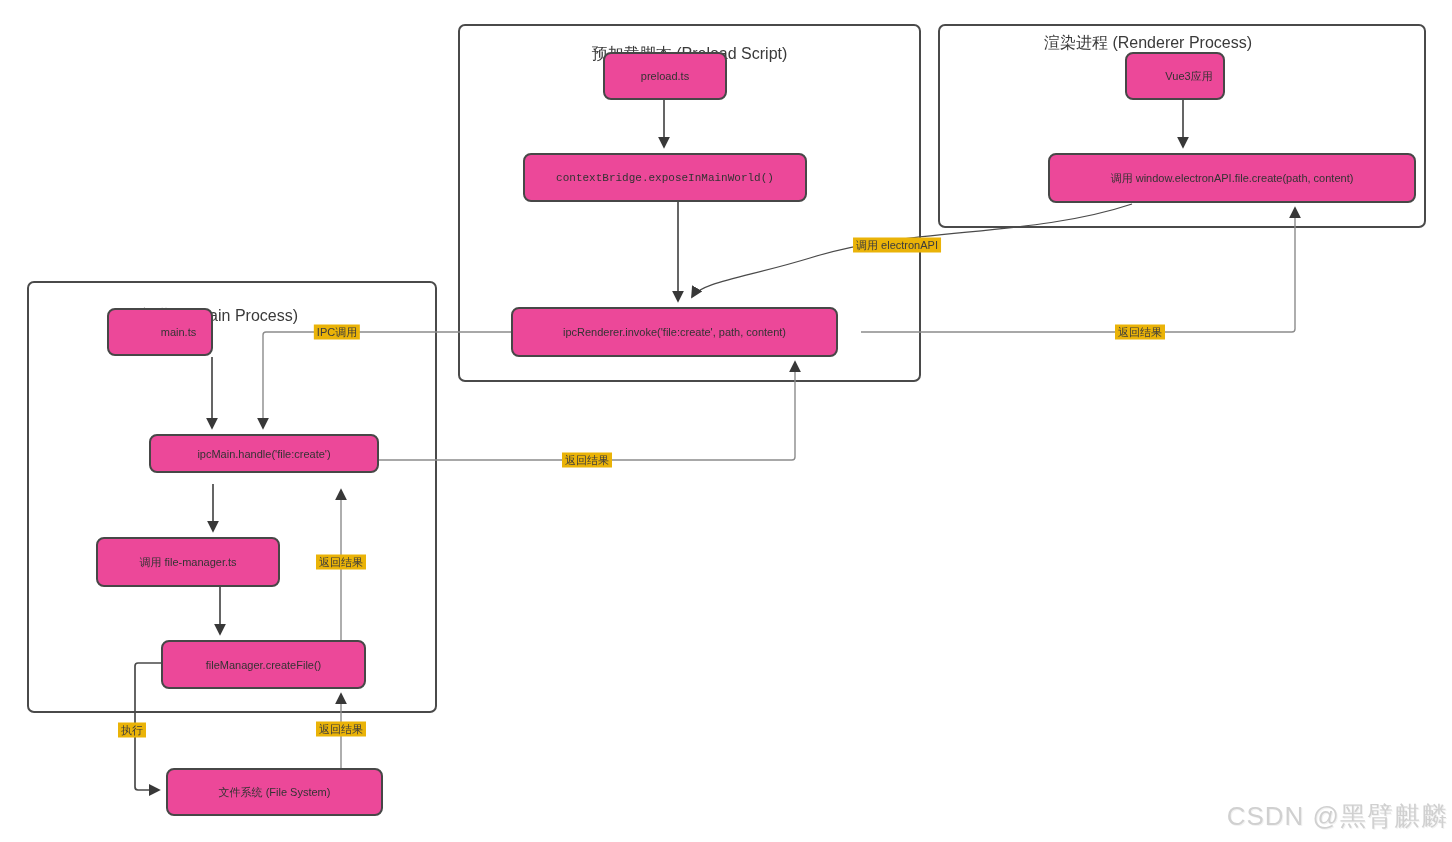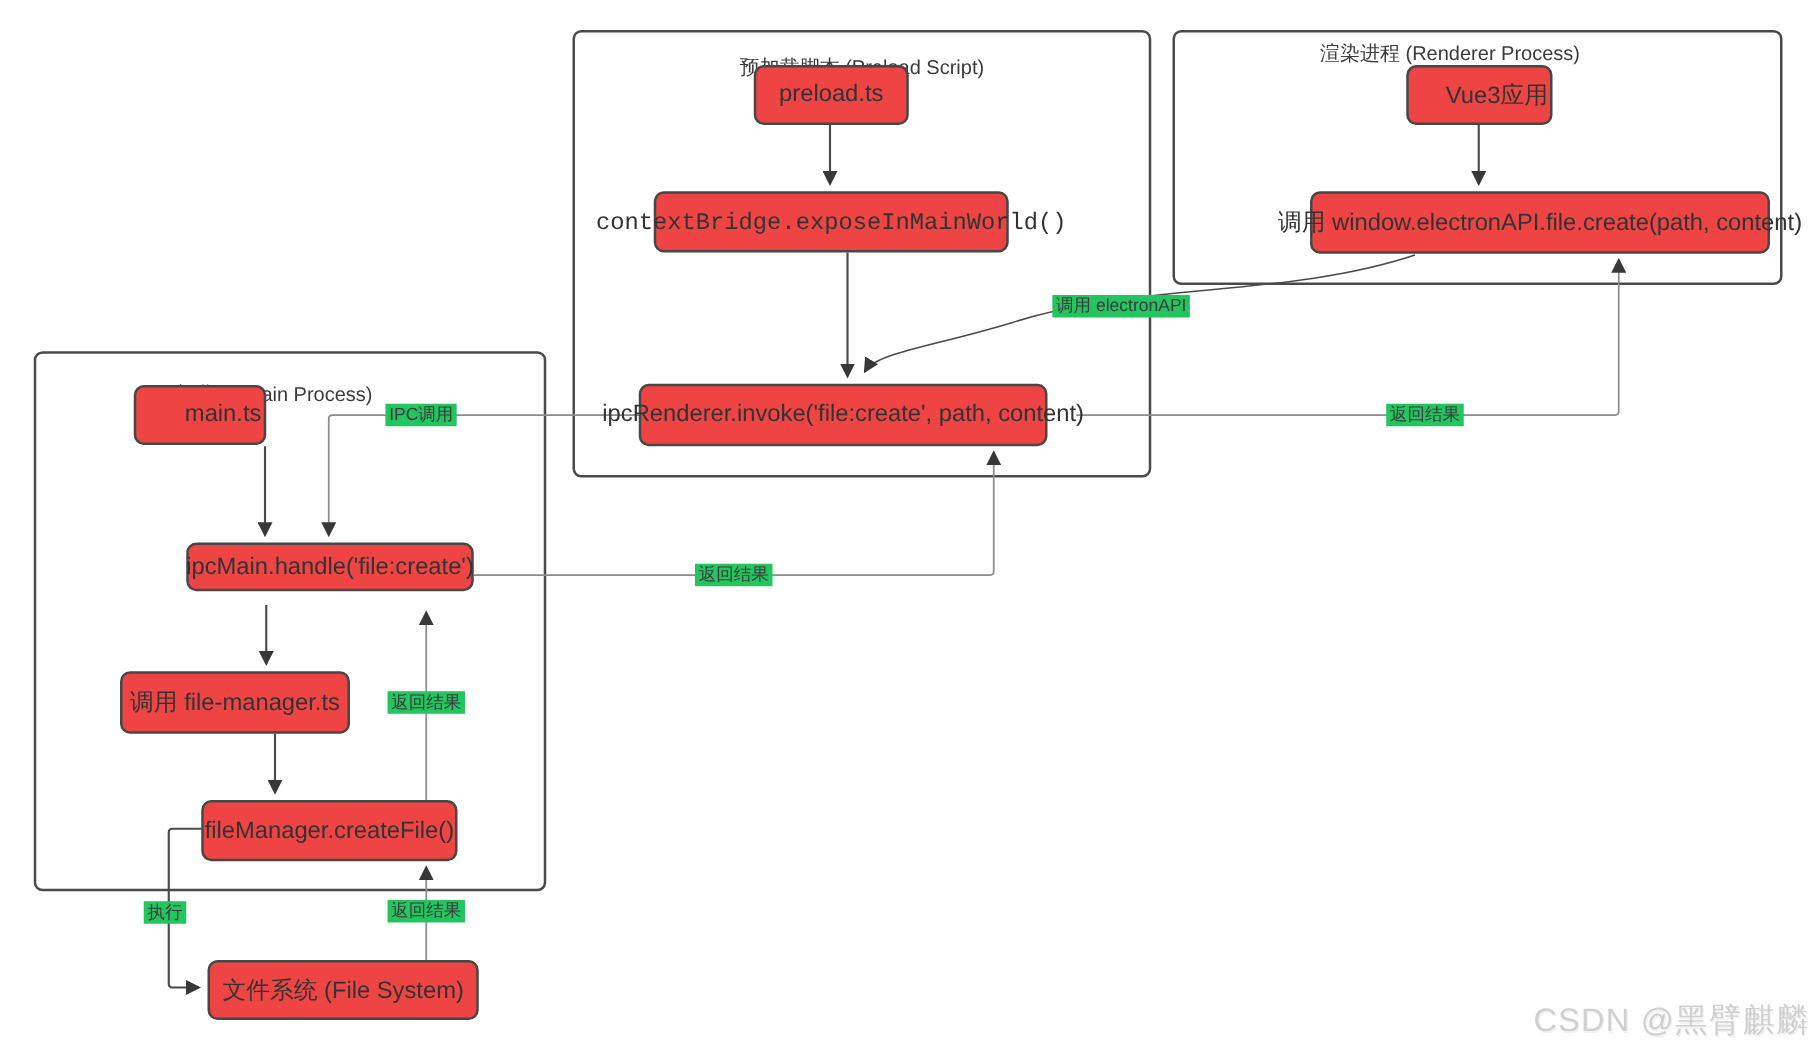--- a/index.html
+++ b/index.html
@@ -3,48 +3,48 @@
 <meta charset="utf-8">
 <style>
   * { margin: 0; padding: 0; box-sizing: border-box; }
   html, body { width: 1452px; height: 842px; background: #ffffff; overflow: hidden; }
   body { position: relative; font-family: "Liberation Sans", "DejaVu Sans", sans-serif; color: #333; }
 
   
   .container { position: absolute; border: 2px solid #4a4a4a; border-radius: 7px; background: transparent; z-index: 1; }
   .ctitle    { position: absolute; z-index: 2; font-size: 16px; color: #3a3a3a; text-align: center; white-space: nowrap; }
   #edges     { position: absolute; left: 0; top: 0; z-index: 3; }
-  .node      { position: absolute; z-index: 4; background: #ef4444; border: 2px solid #474747; border-radius: 8px;
-               display: flex; align-items: center; justify-content: center; font-size: 19px; color: #333;
+  .node      { position: absolute; z-index: 4; background: #ec4899; border: 2px solid #474747; border-radius: 8px;
+               display: flex; align-items: center; justify-content: center; font-size: 11px; color: #333;
                white-space: nowrap; }
-  .elabel    { position: absolute; z-index: 5; background: #22c55e; padding: 0 3px; font-size: 14px; color: #3c3c3c;
+  .elabel    { position: absolute; z-index: 5; background: #eab308; padding: 0 3px; font-size: 11px; color: #3c3c3c;
                transform: translate(-50%, -50%); white-space: nowrap; }
   .watermark { position: absolute; z-index: 6; right: 4px; top: 799px; font-size: 26px; color: #d0d0d0;
                letter-spacing: 1px; text-shadow: 1px 1px 0 #f2f2f2; white-space: nowrap; }
 
   
   .c-main     { left: 27px;  top: 281px; width: 410px; height: 432px; }
   .c-preload  { left: 458px; top: 24px;  width: 463px; height: 358px; }
   .c-renderer { left: 938px; top: 24px;  width: 488px; height: 204px; }
 
   
   .t-main     { left: 138px; top: 306px; }
   .t-preload  { left: 458px; top: 44px; width: 463px; }
-  .t-renderer { left: 938px; top: 33px; width: 420px; margin-left: 12px; }
+  .t-renderer { left: 938px; top: 33px; width: 420px; }
 
   
   .n-main-ts             { left: 107px;  top: 308px; width: 106px; height: 48px; padding-left: 37px; }
   .n-ipc-main-handle     { left: 149px;  top: 434px; width: 230px; height: 39px; }
   .n-call-file-manager   { left: 96px;   top: 537px; width: 184px; height: 50px; }
   .n-file-manager-create { left: 161px;  top: 640px; width: 205px; height: 49px; }
   .n-file-system         { left: 166px;  top: 768px; width: 217px; height: 48px; }
   .n-preload-ts          { left: 603px;  top: 52px;  width: 124px; height: 48px; }
   .n-context-bridge      { left: 523px;  top: 153px; width: 284px; height: 49px; font-family: Liberation Mono, monospace; }
   .n-ipc-renderer-invoke { left: 511px;  top: 307px; width: 327px; height: 50px; }
-  .n-vue3-app            { left: 1125px; top: 52px;  width: 117px; height: 48px; padding-left: 28px; }
+  .n-vue3-app            { left: 1125px; top: 52px;  width: 100px; height: 48px; padding-left: 28px; }
   .n-call-window-api     { left: 1000px; top: 153px; width: 368px; height: 50px; margin-left: 48px; }
 
   
   .l-ipc-call          { left: 337px;  top: 332px; }
   .l-ret-mid           { left: 587px;  top: 460px; }
   .l-call-electron-api { left: 897px;  top: 245px; }
   .l-ret-renderer      { left: 1140px; top: 332px; }
   .l-ret-inner         { left: 341px;  top: 562px; }
   .l-execute           { left: 132px;  top: 730px; }
   .l-ret-bottom        { left: 341px;  top: 729px; }

